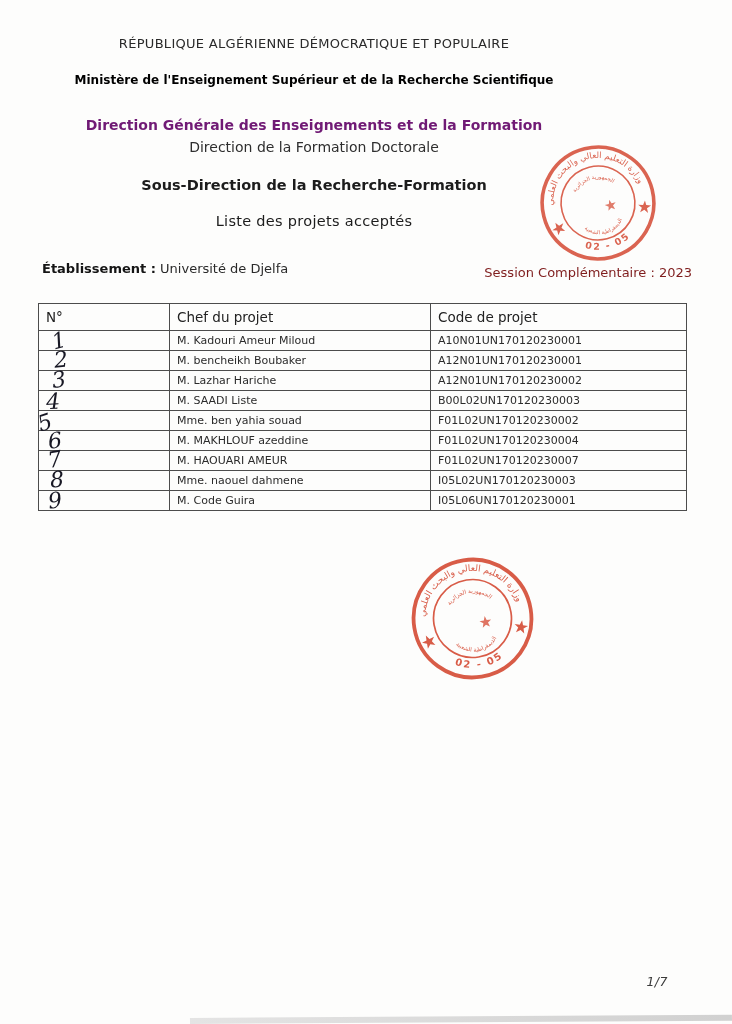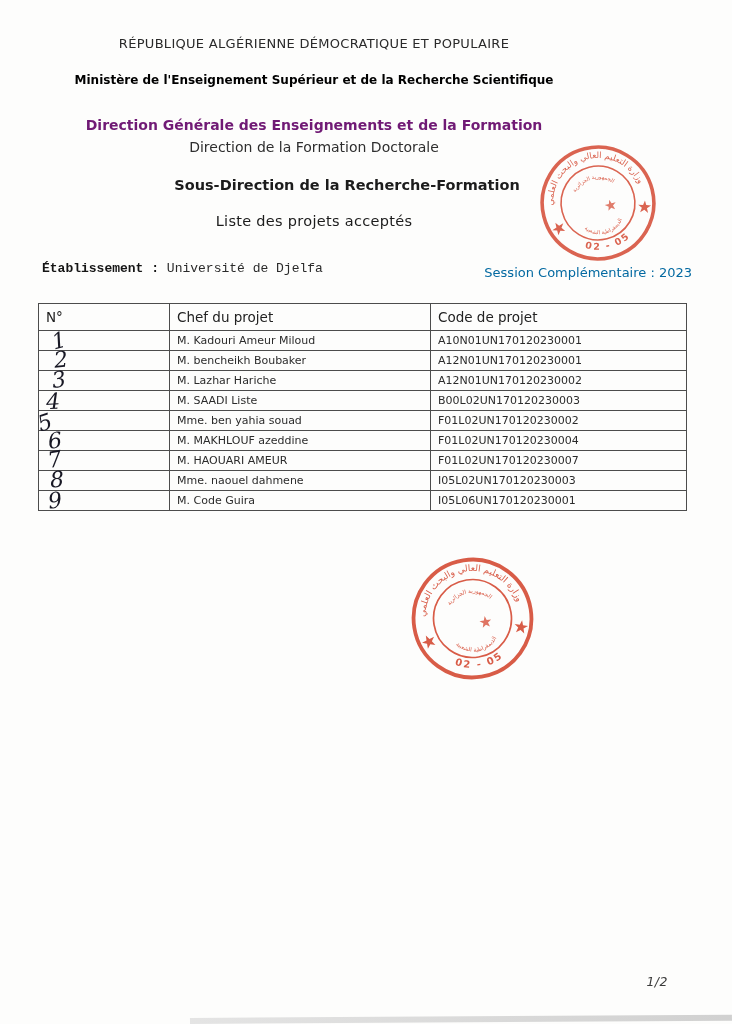--- a/index.html
+++ b/index.html
@@ -8,25 +8,25 @@
     background:#fdfdfc;
     font-family:"DejaVu Sans","Liberation Sans",sans-serif;
     color:#242424;
   }
   .page{position:absolute;inset:0;}
   .hline{position:absolute;left:0;width:628px;text-align:center;white-space:nowrap;}
   .republic{top:36px;font-size:13px;letter-spacing:.3px;color:#2a2a2a;}
   .ministry{top:73px;font-size:12px;font-weight:bold;color:#000000;}
   .dir1{top:117px;font-size:14px;color:#701a75;font-weight:bold;}
   .dir2{top:139px;font-size:14px;color:#2e2e2e;}
-  .sousdir{top:177px;font-size:14.5px;font-weight:bold;color:#1c1c1c;padding-left:33px;}
+  .sousdir{top:177px;font-size:14.5px;font-weight:bold;color:#1c1c1c;}
   .listtitle{top:213px;font-size:14.5px;font-weight:normal;letter-spacing:.3px;color:#1c1c1c;}
-  .meta-etab{position:absolute;left:42px;top:261px;font-size:13px;color:#2a2a2a;font-family:Liberation Mono, monospace;}
+  .meta-etab{position:absolute;left:42px;top:261px;font-size:13px;color:#2a2a2a;}
   .meta-etab b{font-weight:bold;color:#151515;}
-  .meta-session{position:absolute;right:40px;top:265px;font-size:13px;color:#0369a1;}
+  .meta-session{position:absolute;right:40px;top:265px;font-size:13px;color:#7f1d1d;}
   table.projects{
     position:absolute;left:38px;top:303px;width:648px;
     border-collapse:collapse;table-layout:fixed;
   }
   table.projects col.c-num{width:131px;}
   table.projects col.c-chef{width:261px;}
   table.projects col.c-code{width:256px;}
   table.projects th,table.projects td{
     border:1.4px solid #4c4c4c;
     padding:0 0 0 7px;text-align:left;vertical-align:middle;
@@ -183,15 +183,15 @@
     <text font-size="6" fill="#d8503a"><textPath href="#s2-c1" startOffset="50%" text-anchor="middle">الجمهورية الجزائرية</textPath></text>
     <circle cx="3" cy="-13" r="12" fill="#fff" opacity="0.6"></circle>
     <path d="M 3,-15 A 21,21 0 1 0 3,27 A 16,16 0 1 1 3,-15 Z" fill="#d8503a" opacity="0.8"></path>
     <path d="M 0,-10 L 2.35,-3.24 9.51,-3.09 3.8,1.24 5.88,8.09 0,4 -5.88,8.09 -3.8,1.24 -9.51,-3.09 -2.35,-3.24 Z" transform="translate(13,6) scale(0.65)" fill="#d8503a" opacity="0.85"></path>
     <text font-size="6" fill="#d8503a"><textPath href="#s2-c2" startOffset="50%" text-anchor="middle">الديمقراطية الشعبية</textPath></text>
     <path d="M 0,-10 L 2.35,-3.24 9.51,-3.09 3.8,1.24 5.88,8.09 0,4 -5.88,8.09 -3.8,1.24 -9.51,-3.09 -2.35,-3.24 Z" transform="translate(-49,17) scale(0.75) rotate(-18)" fill="#d8503a"></path>
     <path d="M 0,-10 L 2.35,-3.24 9.51,-3.09 3.8,1.24 5.88,8.09 0,4 -5.88,8.09 -3.8,1.24 -9.51,-3.09 -2.35,-3.24 Z" transform="translate(49,17) scale(0.75) rotate(18)" fill="#d8503a"></path>
     <text font-size="10.5" font-weight="bold" letter-spacing="2" fill="#d8503a"><textPath href="#s2-bot" startOffset="50%" text-anchor="middle">02 - 05</textPath></text>
   </svg>
 
-  <div class="page-num">1/2</div>
+  <div class="page-num">1/7</div>
   <div class="scan-edge"></div>
 </div>
 
 </body></html>

